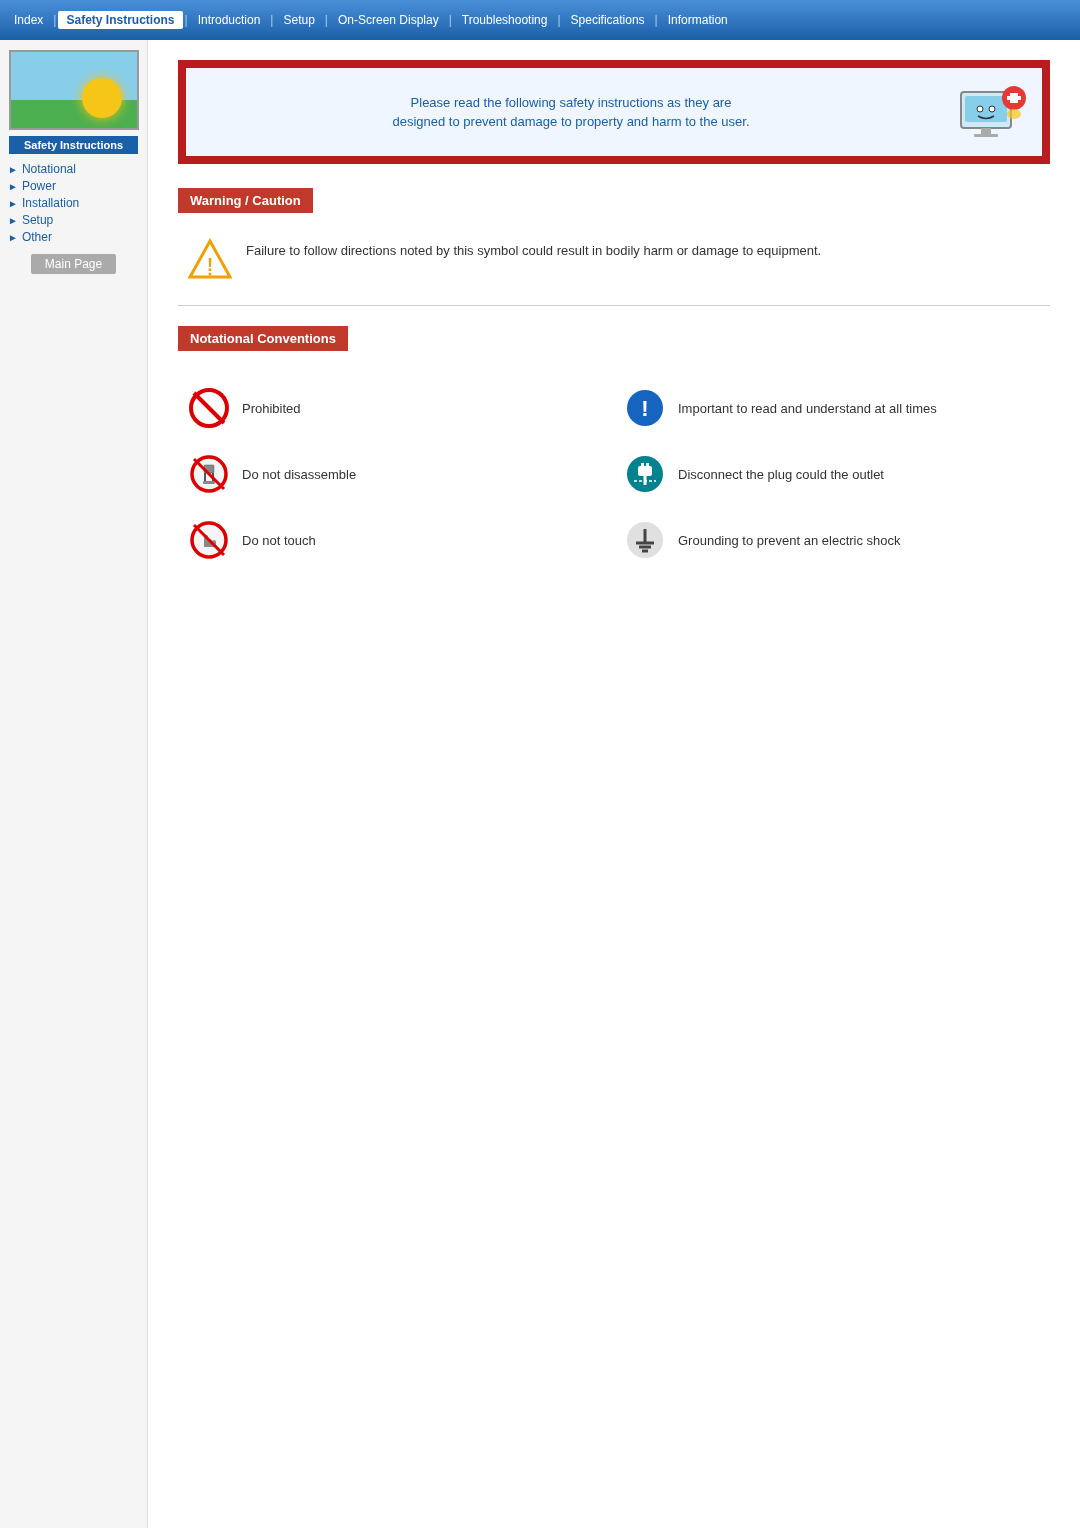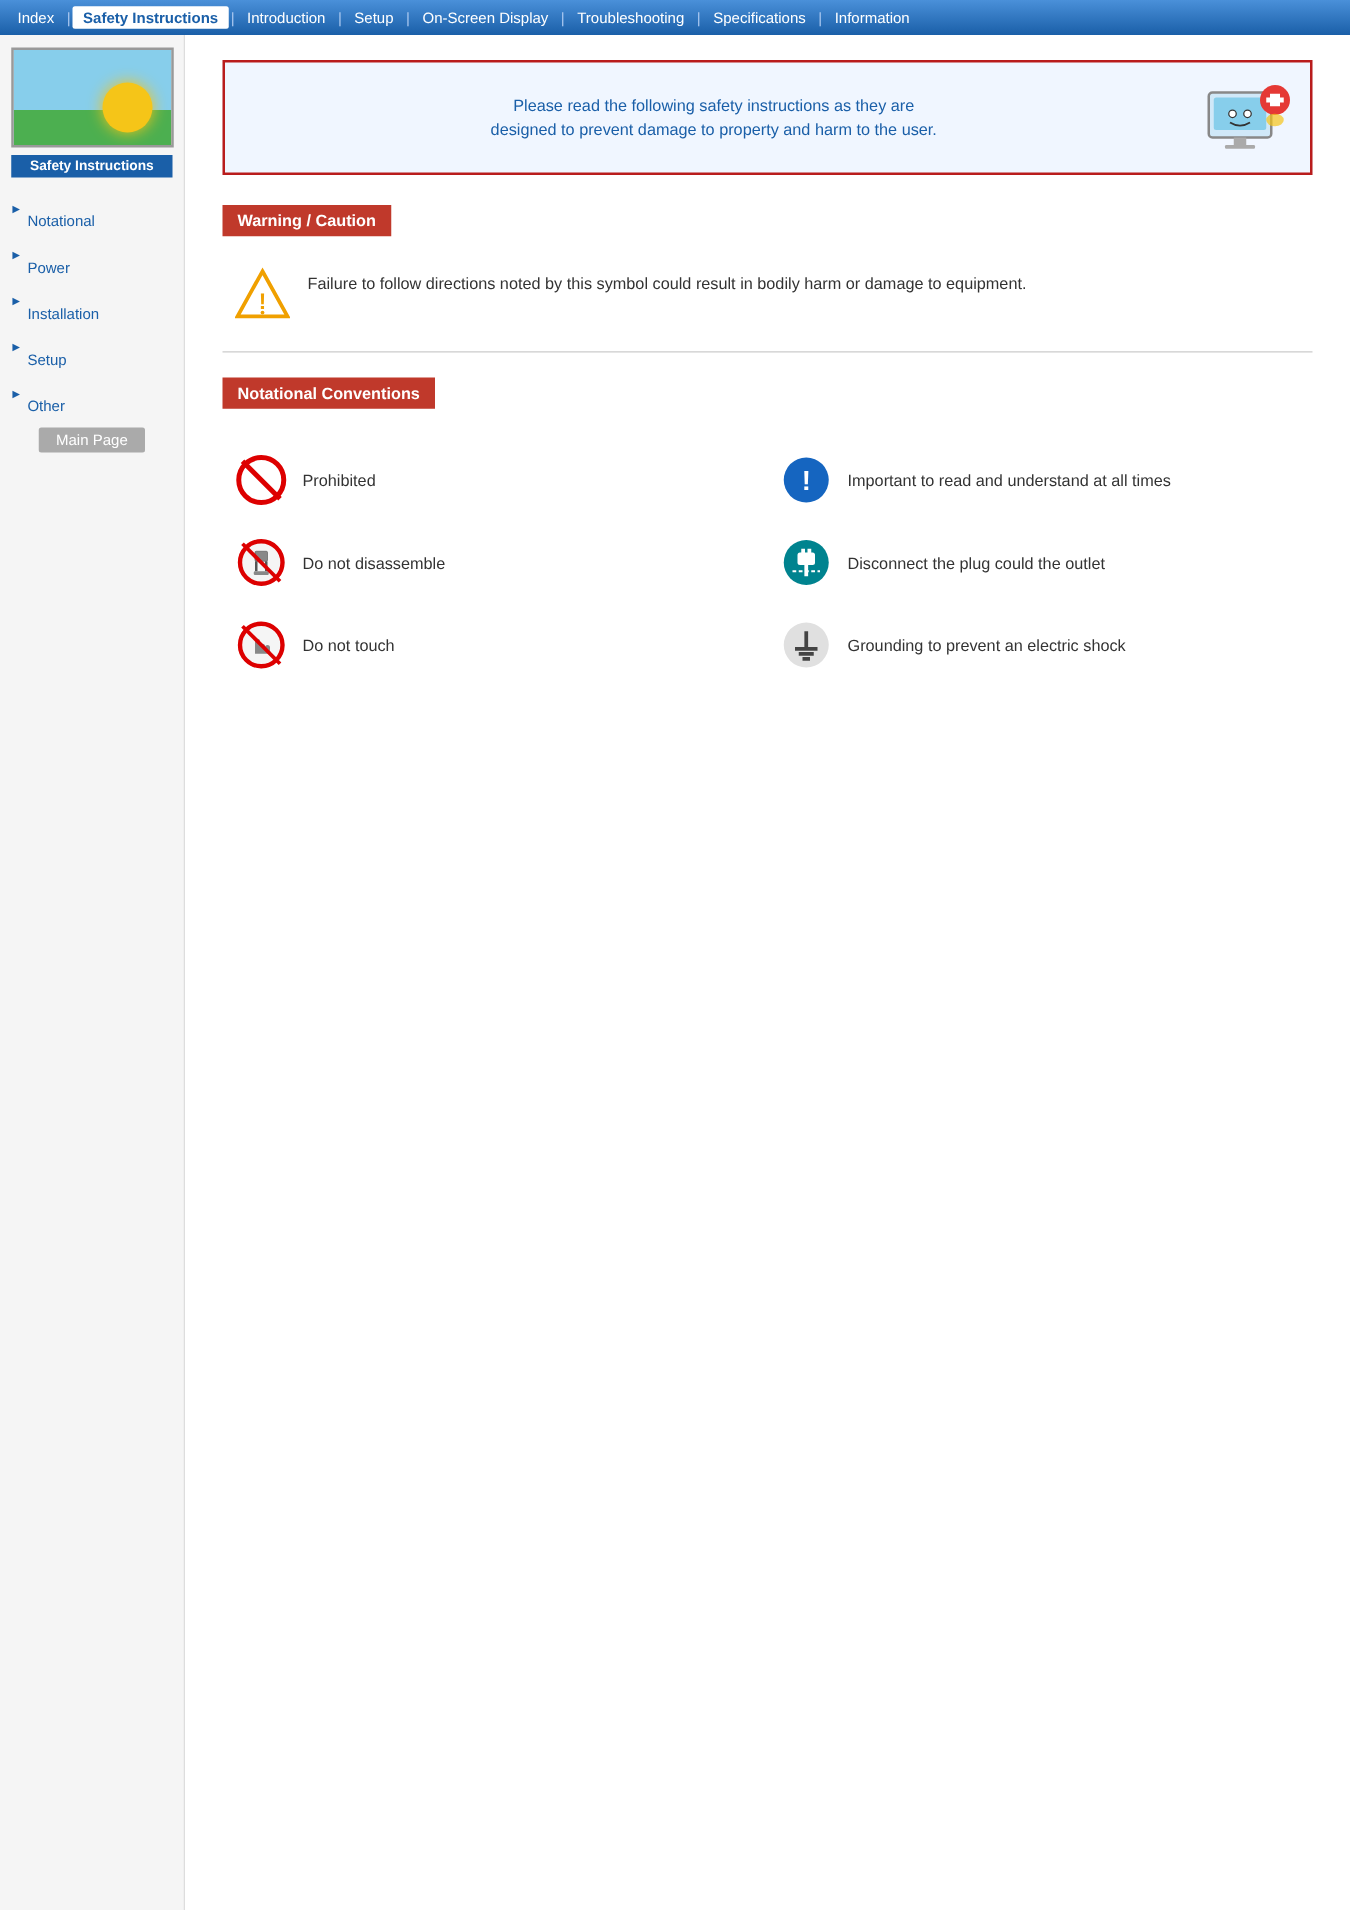--- a/index.html
+++ b/index.html
@@ -8,21 +8,21 @@
       font-size: 13px;
       background: #fff;
       color: #333;
     }
 
     
     .navbar {
       background: linear-gradient(to bottom, #4a90d9, #1a5fa8);
       display: flex;
       align-items: center;
-      height: 28px;
+      height: 40px;
       padding: 0 6px;
       gap: 2px;
     }
     .navbar a {
       color: #fff;
       text-decoration: none;
       font-size: 12px;
       padding: 2px 8px;
       white-space: nowrap;
     }
@@ -104,21 +104,20 @@
       cursor: pointer;
     }
     .sidebar-nav li .arrow {
       color: #1a5fa8;
       font-size: 10px;
     }
     .sidebar-nav li a {
       color: #1a5fa8;
       text-decoration: none;
       font-size: 12px;
-      margin-top: 20px;
     }
     .main-page-btn {
       background: #aaa;
       color: #fff;
       border: none;
       font-size: 12px;
       padding: 3px 14px;
       margin: 10px auto 0 auto;
       display: block;
       cursor: pointer;
@@ -128,21 +127,21 @@
     
     .main {
       flex: 1;
       padding: 20px 30px;
     }
 
     
     .hero-box {
       display: flex;
       align-items: center;
-      border: 2px solid #b91c1c;
+      border: 8px solid #b91c1c;
       background: #f0f6ff;
       padding: 14px 16px;
       margin-bottom: 24px;
       gap: 16px;
     }
     .hero-text {
       flex: 1;
       text-align: center;
       color: #1a5fa8;
       font-size: 13px;

